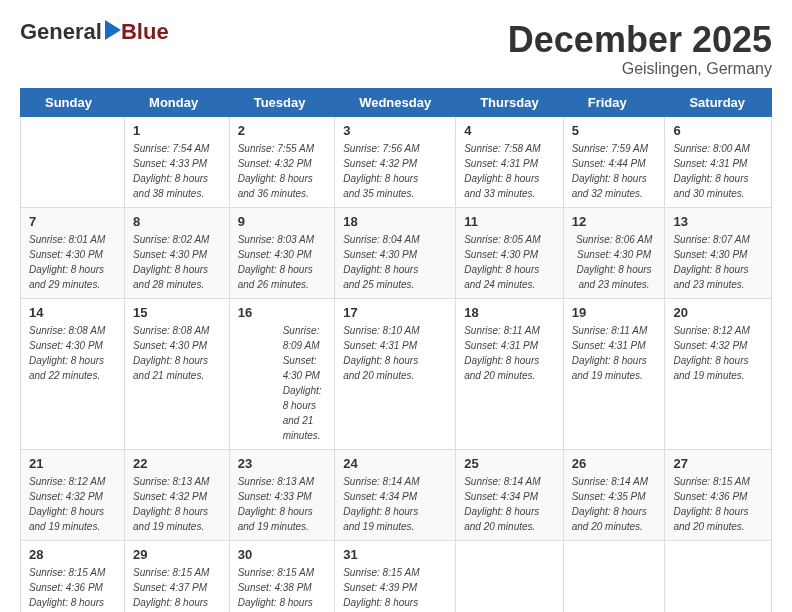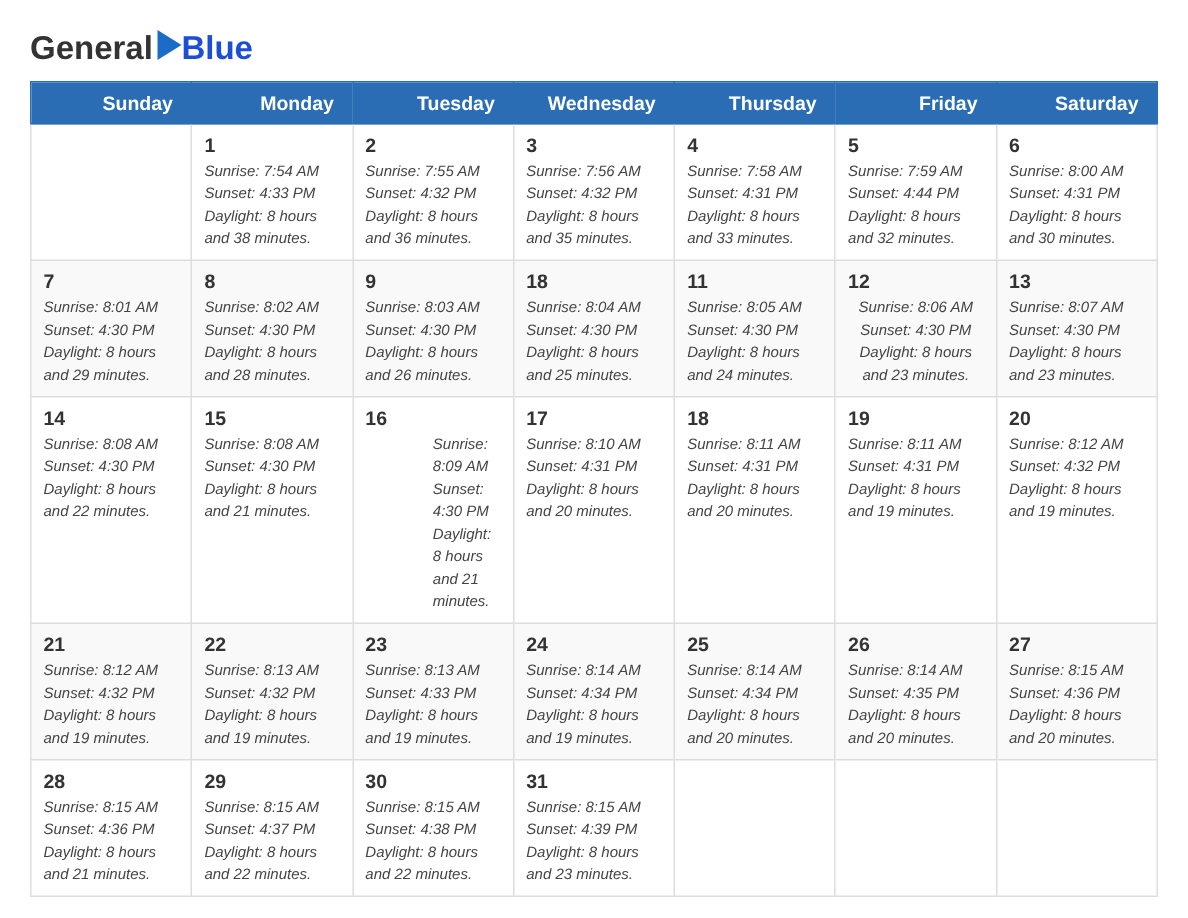--- a/index.html
+++ b/index.html
@@ -20,21 +20,21 @@
       display: flex;
       flex-direction: row;
       align-items: flex-start;
     }
     .logo-text {
       font-size: 22px;
       font-weight: bold;
       line-height: 1.1;
     }
     .logo-general { color: #333; }
-    .logo-blue { color: #1d4ed8; }
+    .logo-blue { color: #7f1d1d; }
     .title-section {
       text-align: right;
     }
     .month-title {
       font-size: 36px;
       font-weight: bold;
       color: #333;
       line-height: 1.1;
     }
     .location-title {
@@ -42,22 +42,22 @@
       color: #555;
     }
     .calendar {
       width: 100%;
       border-collapse: collapse;
       font-size: 11px;
     }
     .calendar th {
       background-color: #2a6db5;
       color: #fff;
-      text-align: right;
-      padding: 6px 12px;
+      text-align: left;
+      padding: 6px 24px;
       font-size: 13px;
       font-weight: bold;
       border: 1px solid #2a6db5;
     }
     .calendar td {
       vertical-align: top;
       padding: 6px 8px;
       border: 1px solid #ddd;
       width: calc(100% / 7);
       height: 90px;
@@ -98,20 +98,24 @@
 </head>
 <body>
 
 <div class="header-section">
   <div class="logo">
     <div class="logo-wrapper">
       <span class="logo-text logo-general">General</span>
       <div class="logo-arrow"></div>
     </div>
     <span class="logo-text logo-blue">Blue</span>
+  </div>
+  <div class="title-section">
+    <div class="month-title">December 2025</div>
+    <div class="location-title">Geislingen, Germany</div>
   </div>
 </div>
 
 <table class="calendar">
   <thead>
     <tr>
     <th>Sunday</th>
         <th>Monday</th>
         <th>Tuesday</th>
         <th>Wednesday</th>

